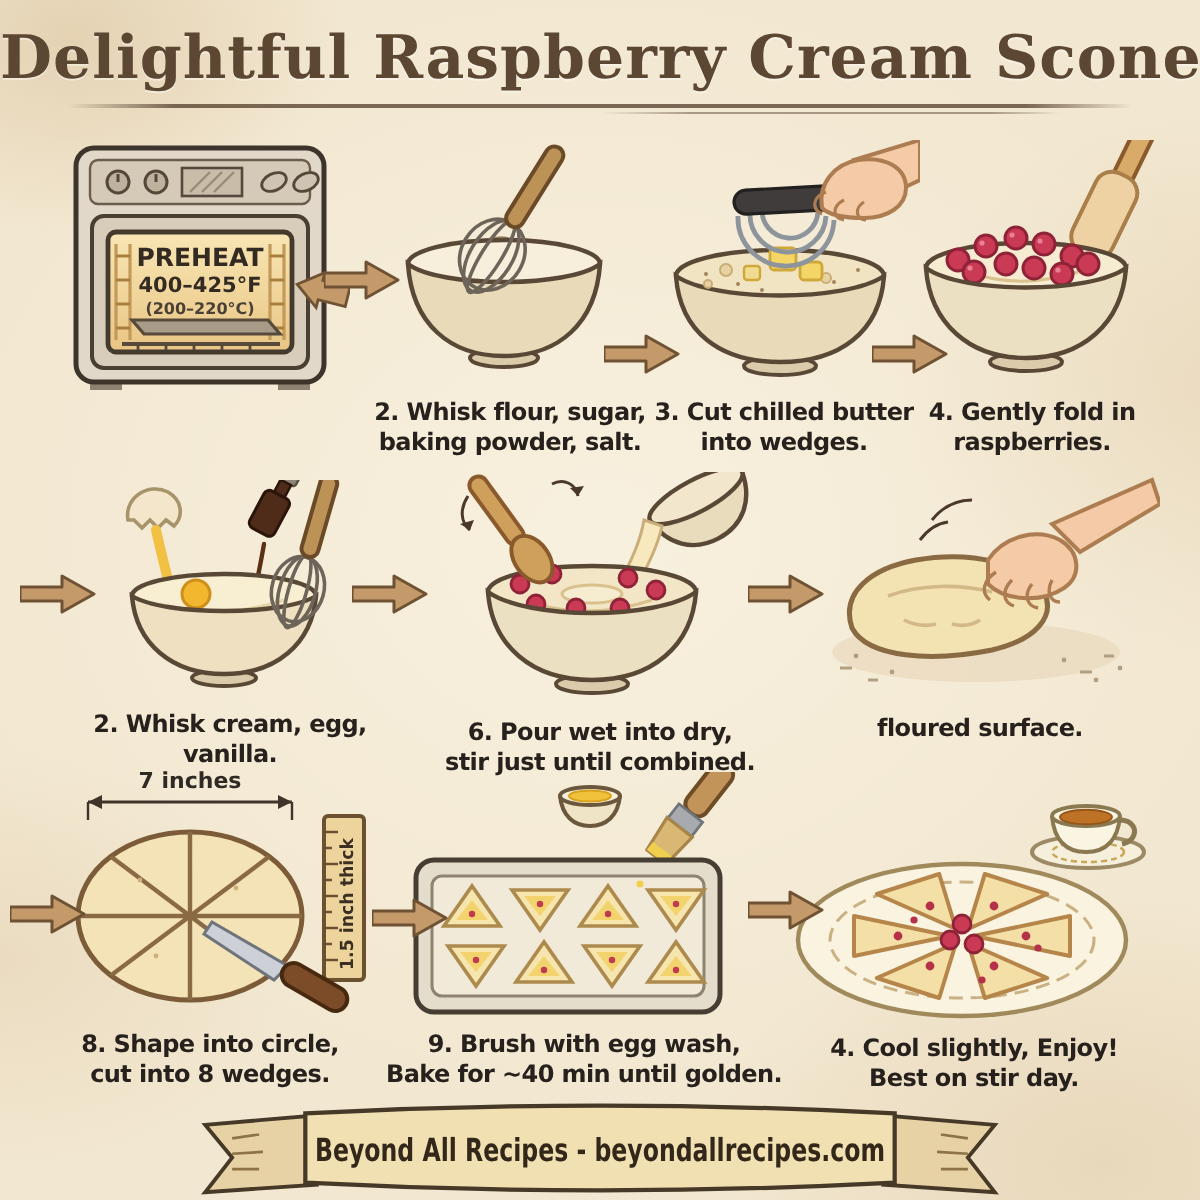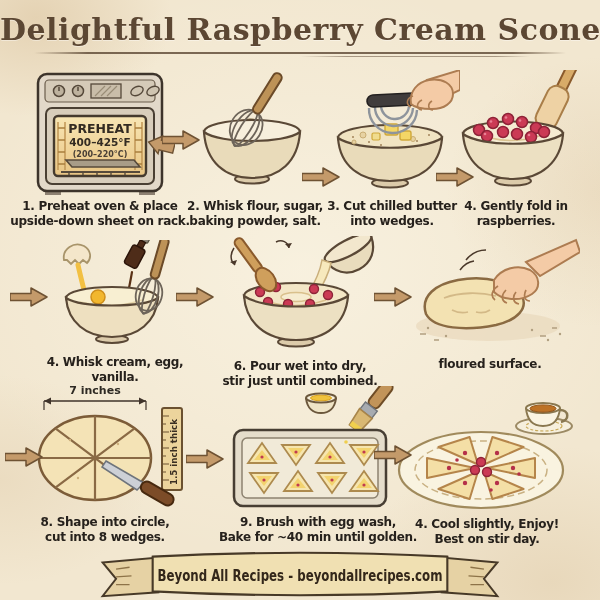--- a/index.html
+++ b/index.html
@@ -75,24 +75,20 @@
       <polygon points="41,90 109,90 115,97 47,97" fill="#a89c88" stroke="#574a3b" stroke-width="1.6"></polygon>
       <line x1="36" y1="102" x2="115" y2="102" stroke="#574a3b" stroke-width="2"></line>
       <path d="M44,102 v3 M58,102 v3 M72,102 v3 M86,102 v3 M100,102 v3" stroke="#574a3b" stroke-width="1.4"></path>
       <text x="75" y="63" font-size="12.5" font-weight="bold" text-anchor="middle" fill="#332b22">PREHEAT</text>
       <text x="75" y="76" font-size="10.5" font-weight="bold" text-anchor="middle" fill="#332b22">400–425°F</text>
       <text x="75" y="87" font-size="8" font-weight="bold" text-anchor="middle" fill="#4a4036">(200–220°C)</text>
       <g transform="rotate(14 135 76)">
         <polygon points="149,70 135,70 135,66 123,75 135,84 135,80 149,80" fill="#c49a6a" stroke="#6e5233" stroke-width="1.4"></polygon>
       </g>
     </svg>
-    <div class="caption">
-      <div>1. Preheat oven &amp; place</div>
-      <div>upside-down sheet on rack.</div>
-    </div>
   </div>
 
   <div class="step" style="left:165px;top:72px;width:180px">
     <svg width="130" height="124" viewBox="0 0 130 124">
       <path d="M22,58 Q34,46 48,53 Q58,42 72,51 Q90,46 102,58 Z" fill="#f8f0de" stroke="#9a8a68" stroke-width="1.5"></path>
       <g fill="#b49a6e">
           <circle cx="40" cy="55" r="1"></circle>
           <circle cx="56" cy="51" r="1"></circle>
           <circle cx="70" cy="54" r="1"></circle>
           <circle cx="84" cy="56" r="1"></circle>
@@ -195,21 +191,21 @@
       <ellipse cx="72" cy="99" rx="16" ry="4" fill="#dccbaa" stroke="#5a4836" stroke-width="2"></ellipse>
       <path d="M26,58 C28,82 46,97 72,97 C98,97 116,82 118,58 C102,68 42,68 26,58 Z" fill="#eee0c0" stroke="#5a4836" stroke-width="2.2"></path>
       <g transform="rotate(16 112 44)">
         <ellipse cx="112" cy="56" rx="4.5" ry="19" fill="none" stroke="#6e655a" stroke-width="1.8"></ellipse>
         <ellipse cx="112" cy="56" rx="9" ry="18" fill="none" stroke="#6e655a" stroke-width="1.8"></ellipse>
         <ellipse cx="112" cy="55" rx="13" ry="16.5" fill="none" stroke="#6e655a" stroke-width="1.8"></ellipse>
         <rect x="108" y="-4" width="8.5" height="42" rx="4" fill="#bd9257" stroke="#6b4a28" stroke-width="2"></rect>
       </g>
     </svg>
     <div class="caption">
-      <div>4. Whisk cream, egg,</div>
+      <div>2. Whisk cream, egg,</div>
       <div>vanilla.</div>
     </div>
   </div>
 
   <div class="step" style="left:200px;top:236px;width:200px">
     <svg width="165" height="120" viewBox="0 0 165 120">
       <g transform="rotate(-28 130 12)">
         <path d="M104,12 C106,27 116,36 130,36 C144,36 154,27 156,12" fill="#e9dcbd" stroke="#5a4836" stroke-width="2.2"></path>
         <ellipse cx="130" cy="12" rx="26" ry="8" fill="#f2e7cd" stroke="#5a4836" stroke-width="2.2"></ellipse>
       </g>
@@ -289,21 +285,21 @@
       <g transform="rotate(30 126 103)">
         <rect x="121" y="97" width="36" height="12" rx="6" fill="#7c4c28" stroke="#47290f" stroke-width="2"></rect>
       </g>
     </svg>
     <div class="caption">
       <div>8. Shape into circle,</div>
       <div>cut into 8 wedges.</div>
     </div>
   </div>
 
-  <div class="step" style="left:218px;top:386px;width:200px">
+  <div class="step" style="left:192px;top:386px;width:200px">
     <svg width="176" height="126" viewBox="0 0 176 126">
       <path d="M76,12 C77,22 83,27 91,27 C99,27 105,22 106,12" fill="#efe4c6" stroke="#6b573c" stroke-width="2"></path>
       <ellipse cx="91" cy="12" rx="15" ry="4.5" fill="#f6efda" stroke="#6b573c" stroke-width="2"></ellipse>
       <ellipse cx="91" cy="12" rx="10.5" ry="2.8" fill="#f0c23c" stroke="#d9a21d" stroke-width="1"></ellipse>
       <g transform="rotate(38 134 30)">
         <rect x="128" y="-12" width="12" height="30" rx="5" fill="#c29459" stroke="#6e4c26" stroke-width="2"></rect>
         <rect x="126.5" y="18" width="15" height="9" fill="#a7abb0" stroke="#70757b" stroke-width="1.4"></rect>
         <polygon points="126,27 142,27 140,46 128,46" fill="#d9b873" stroke="#a8854a" stroke-width="1.6"></polygon>
         <rect x="128" y="41" width="12" height="5" fill="#f0cf4e"></rect>
       </g>

